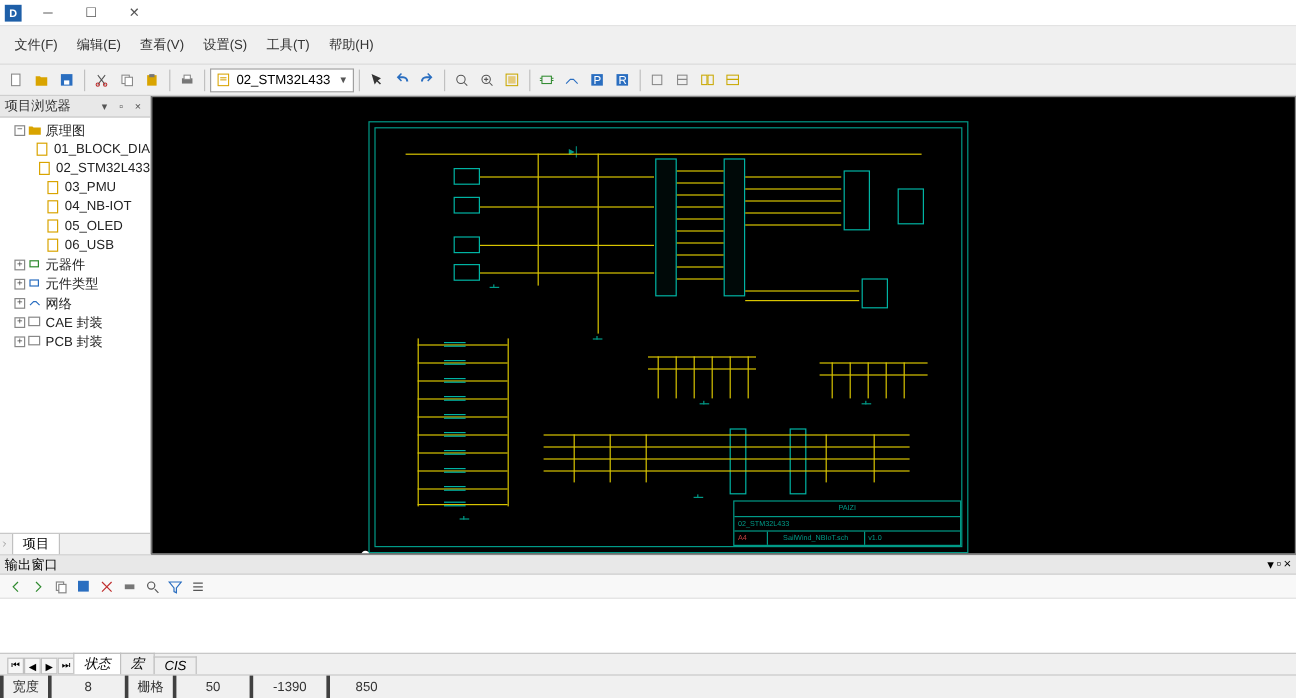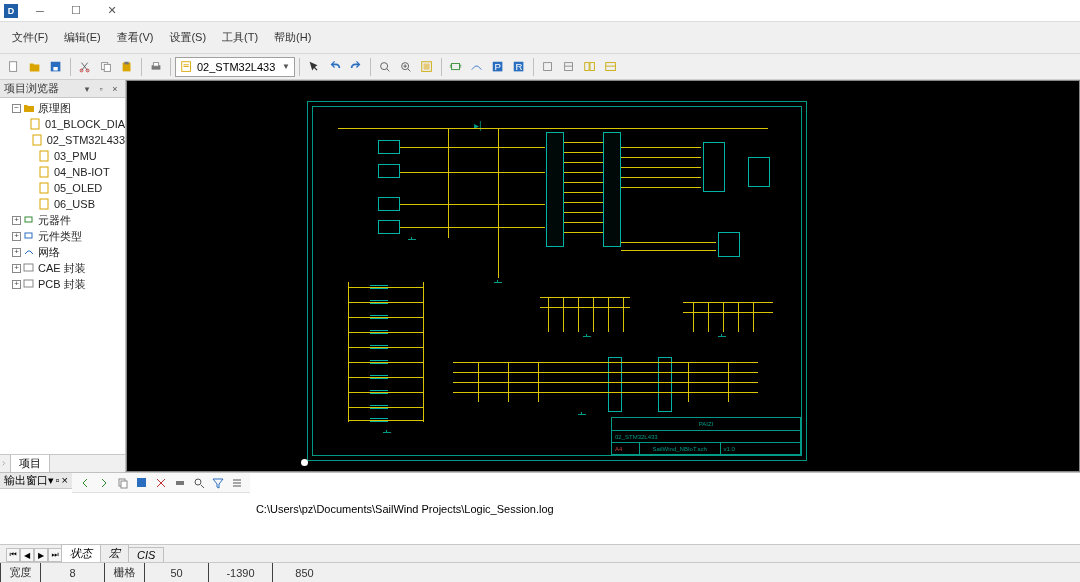--- a/index.html
+++ b/index.html
@@ -61,36 +61,36 @@
 
 
 .tblock { position: absolute; right: 5px; bottom: 5px; width: 190px; border: 1px solid #009a87; }
 .tblock .trow { border-top: 1px solid #009a87; height: 12px; display: flex; }
 .tblock .trow:first-child { border-top: none; }
 .tblock .trow .cell { border-right: 1px solid #009a87; padding: 0 3px; font-size: 6px; color: #009a87; display: flex; align-items: center; }
 .tblock .trow .cell:last-child { border-right: none; flex: 1; }
 .tblock .trow .cell.red { color: #c04040; }
 
 
-.output-panel { height: 72px; background: #fff; border-top: 1px solid #c0c0c0; display: flex; flex-direction: row; }
+.output-panel { height: 82px; background: #fff; border-top: 1px solid #c0c0c0; display: flex; flex-direction: column; }
 .out-header { height: 16px; background: #e8e8e8; display: flex; align-items: center; padding: 0 4px; font-size: 11px; border-bottom: 1px solid #c8c8c8; }
 .out-header .pin { margin-left: auto; display: flex; gap: 2px; }
 .out-toolbar { height: 20px; display: flex; align-items: center; gap: 1px; padding: 0 4px; border-bottom: 1px solid #e0e0e0; background: #f8f8f8;}
 .out-toolbar .obtn { width: 18px; height: 16px; display: flex; align-items: center; justify-content: center; }
 .out-toolbar svg { width: 12px; height: 12px; }
 .out-body { flex: 1; padding: 2px 6px; font-size: 11px; background: #fff; display:flex; align-items:center;}
 .out-tabs { height: 18px; border-top: 1px solid #c8c8c8; display: flex; align-items: flex-end; padding-left: 6px; gap: 0; background:#f0f0f0;}
 .out-tabs .nav-btn { width: 14px; height: 14px; border: 1px solid #c0c0c0; background: #f6f6f6; font-size: 8px; display: flex; align-items: center; justify-content: center; }
 .out-tabs .otab { padding: 1px 8px; border: 1px solid #c0c0c0; border-bottom: none; font-size: 11px; background: #fff; margin-left: -1px; font-style: italic; }
 .out-tabs .otab.inactive { background: #eee; }
 
 
 .statusbar { height: 20px; background: #f0f0f0; border-top: 1px solid #c8c8c8; display: flex; align-items: center; font-size: 11px; color: #333; }
 .statusbar .msg { padding-left: 6px; flex: 1; }
-.statusbar .coord { width: 64px; text-align: center; border-left: 1px solid #404040; height: 100%; display: flex; align-items: center; justify-content: center; }
+.statusbar .coord { width: 64px; text-align: center; border-left: 3px solid #404040; height: 100%; display: flex; align-items: center; justify-content: center; }
 .statusbar .coord.label { width: 40px; }
 
 
 .ic-yellow { fill: #d9a400; }
 .ic-blue { fill: #2a6ec0; }
 .ic-gray { fill: #777; }
 </style>
 </head>
 <body>
 
@@ -561,23 +561,20 @@
         <svg viewBox="0 0 12 12">
           <path d="M1 2h10l-4 5v4l-2-1V7z" fill="none" stroke="#2a6ec0"></path>
         </svg>
       </div>
     <div class="obtn">
         <svg viewBox="0 0 12 12">
           <path d="M2 3h8M2 6h8M2 9h8" stroke="#555"></path>
         </svg>
       </div>
   </div>
-  <div class="out-body">
-    <span>C:\Users\pz\Documents\SailWind Projects\Logic_Session.log</span>
-  </div>
 </div>
 
 <div class="out-tabs">
   <div class="nav-btn">⏮</div>
   <div class="nav-btn">◀</div>
   <div class="nav-btn">▶</div>
   <div class="nav-btn">⏭</div>
   <div class="otab">状态</div>
   <div class="otab inactive">宏</div>
   <div class="otab inactive">CIS</div>

